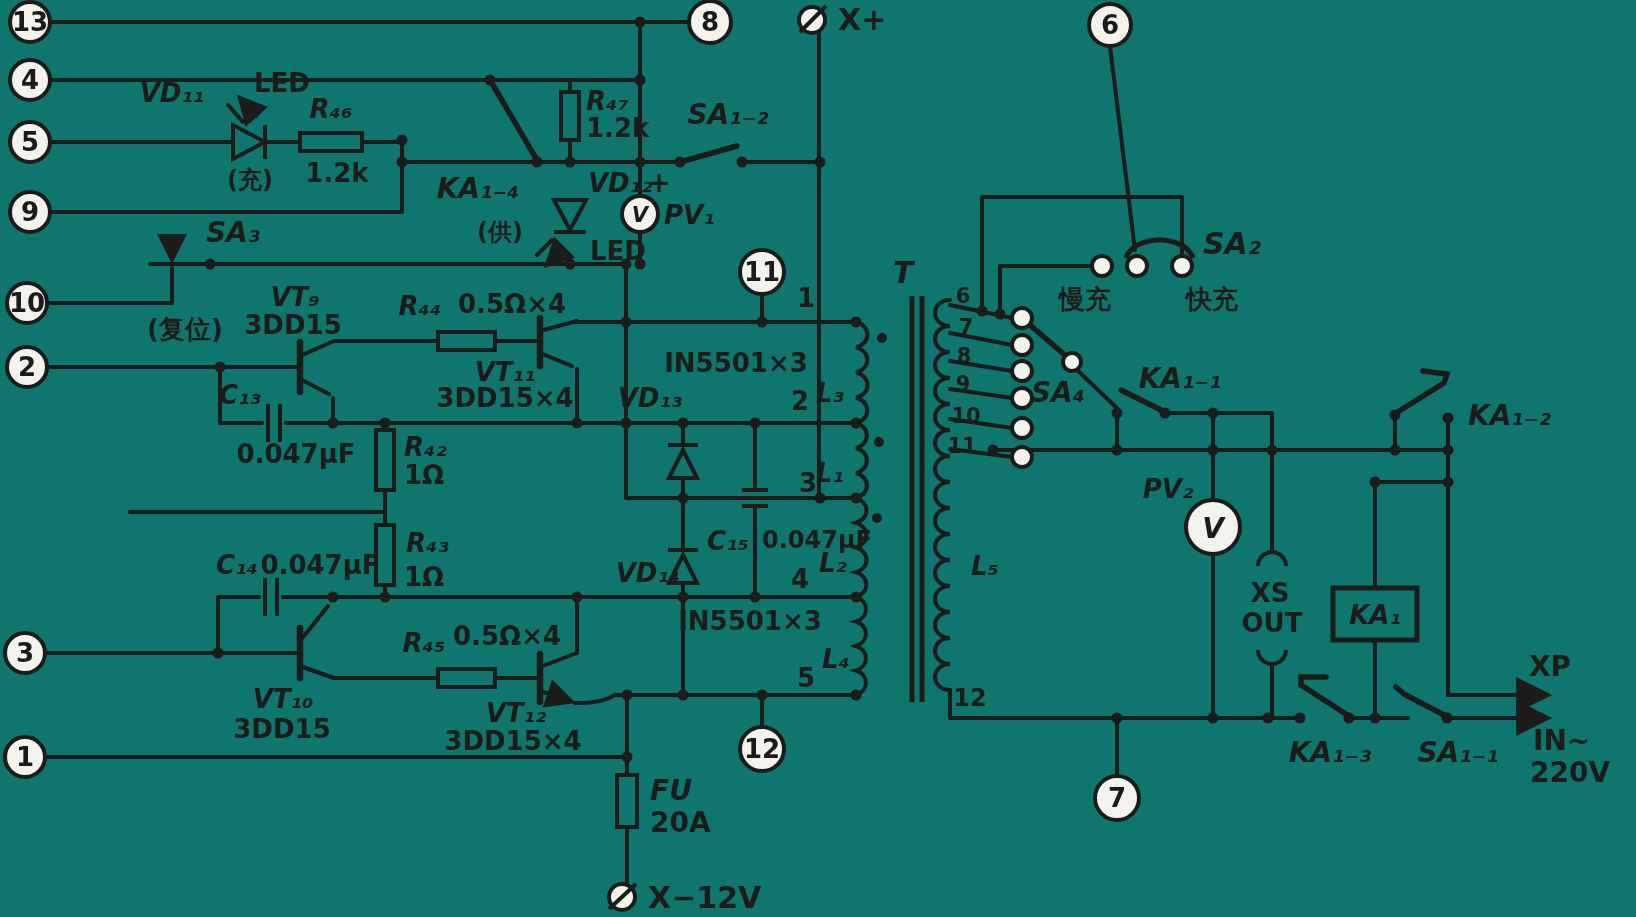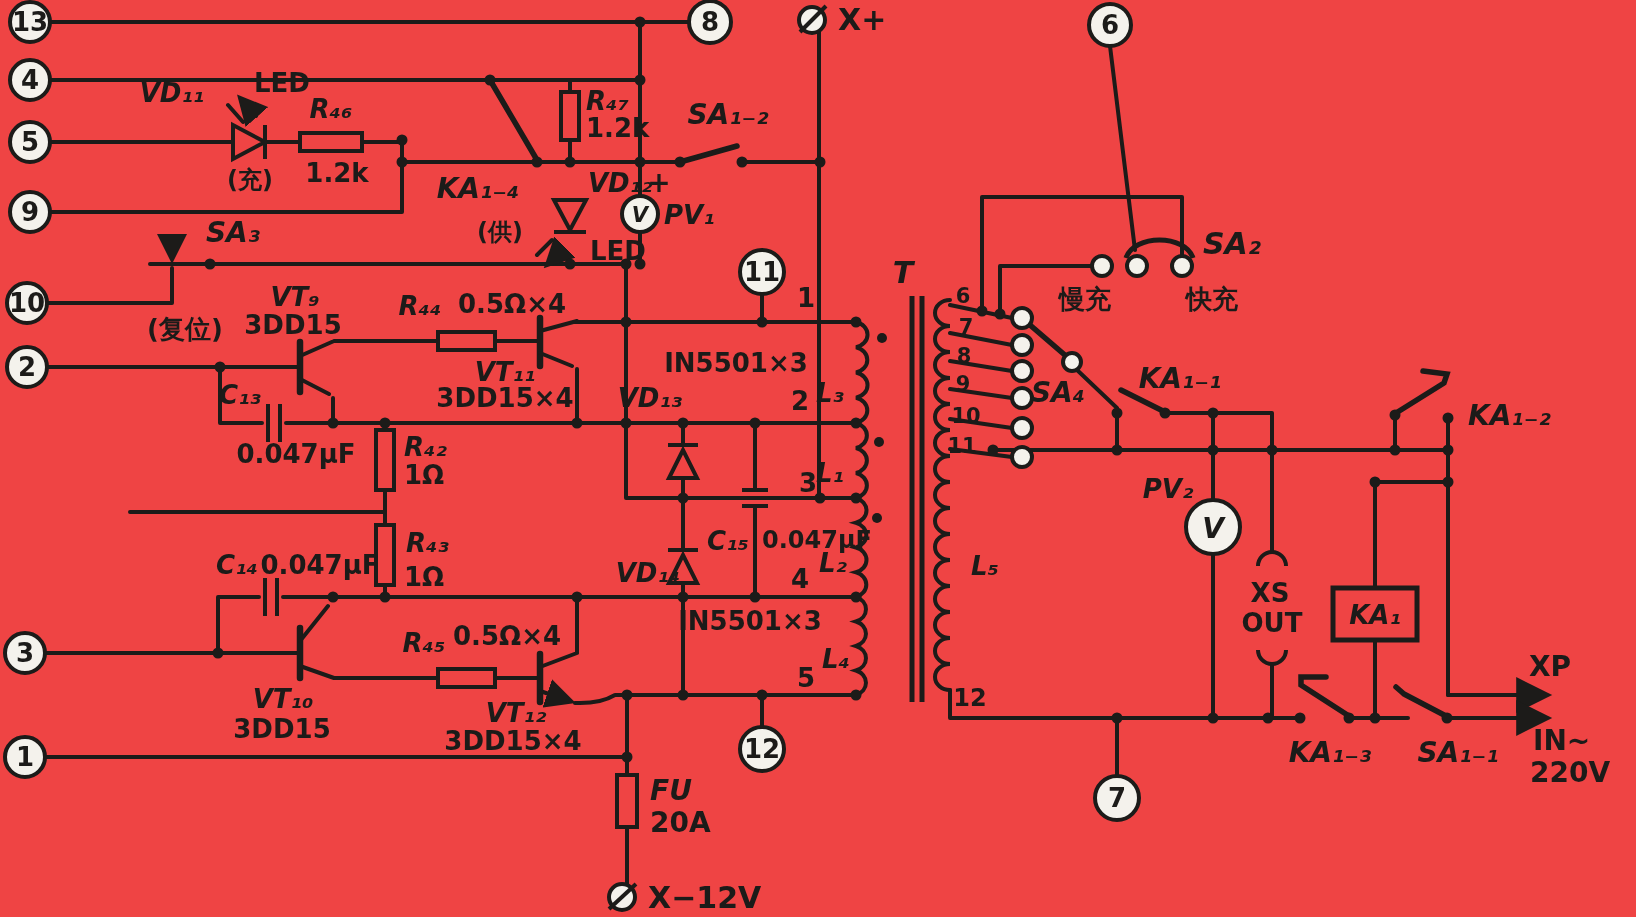--- a/index.html
+++ b/index.html
@@ -1,16 +1,16 @@
 <!DOCTYPE html>
 <html><head>
 <meta charset="utf-8">
 <style>
   html,body{margin:0;padding:0;background:#e8e6e0;}
-  .page{width:1636px;height:917px;background:#ef4444;position:relative;overflow:hidden;}
+  .page{width:1636px;height:917px;background:#0f766e;position:relative;overflow:hidden;}
   svg{display:block;}
   .wire{stroke:#1c1b19;stroke-width:4;fill:none;stroke-linecap:round;}
   .blade{stroke:#1c1b19;stroke-width:5.5;fill:none;stroke-linecap:round;}
   .bar{stroke:#1c1b19;stroke-width:6.5;fill:none;stroke-linecap:round;}
   .core{stroke:#1c1b19;stroke-width:5;fill:none;}
   .comp{stroke:#1c1b19;stroke-width:4;fill:none;}
   .comp5{stroke:#1c1b19;stroke-width:5;fill:none;}
   .open{stroke:#1c1b19;stroke-width:4;fill:#f4f2ec;}
   .dot{fill:#1c1b19;stroke:none;}
   .arrw{stroke:#1c1b19;stroke-width:4;fill:none;stroke-linecap:round;}

